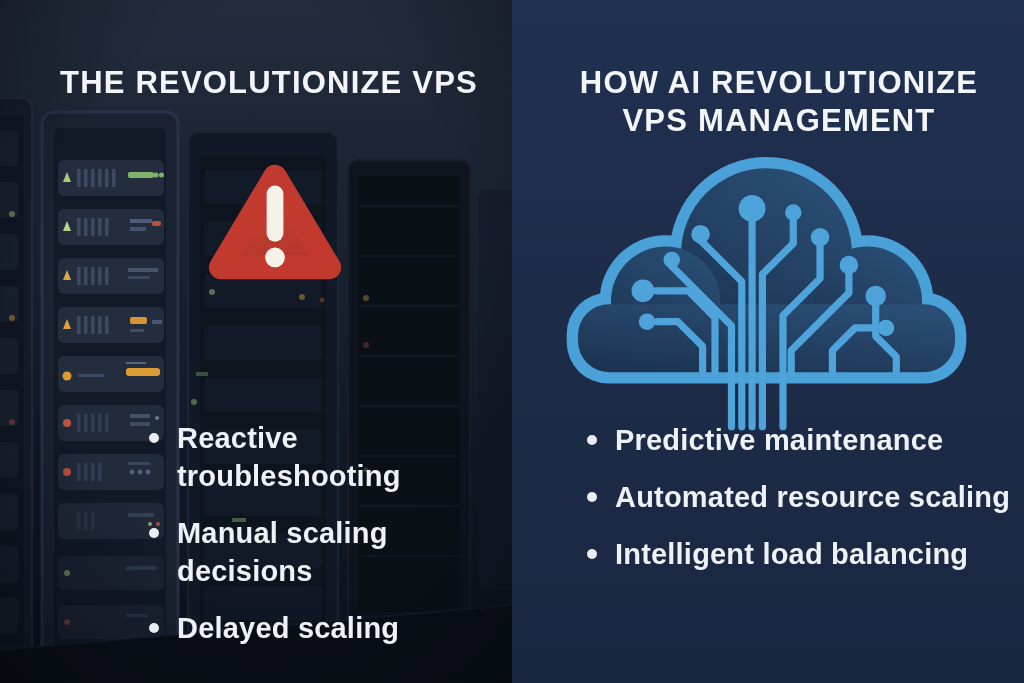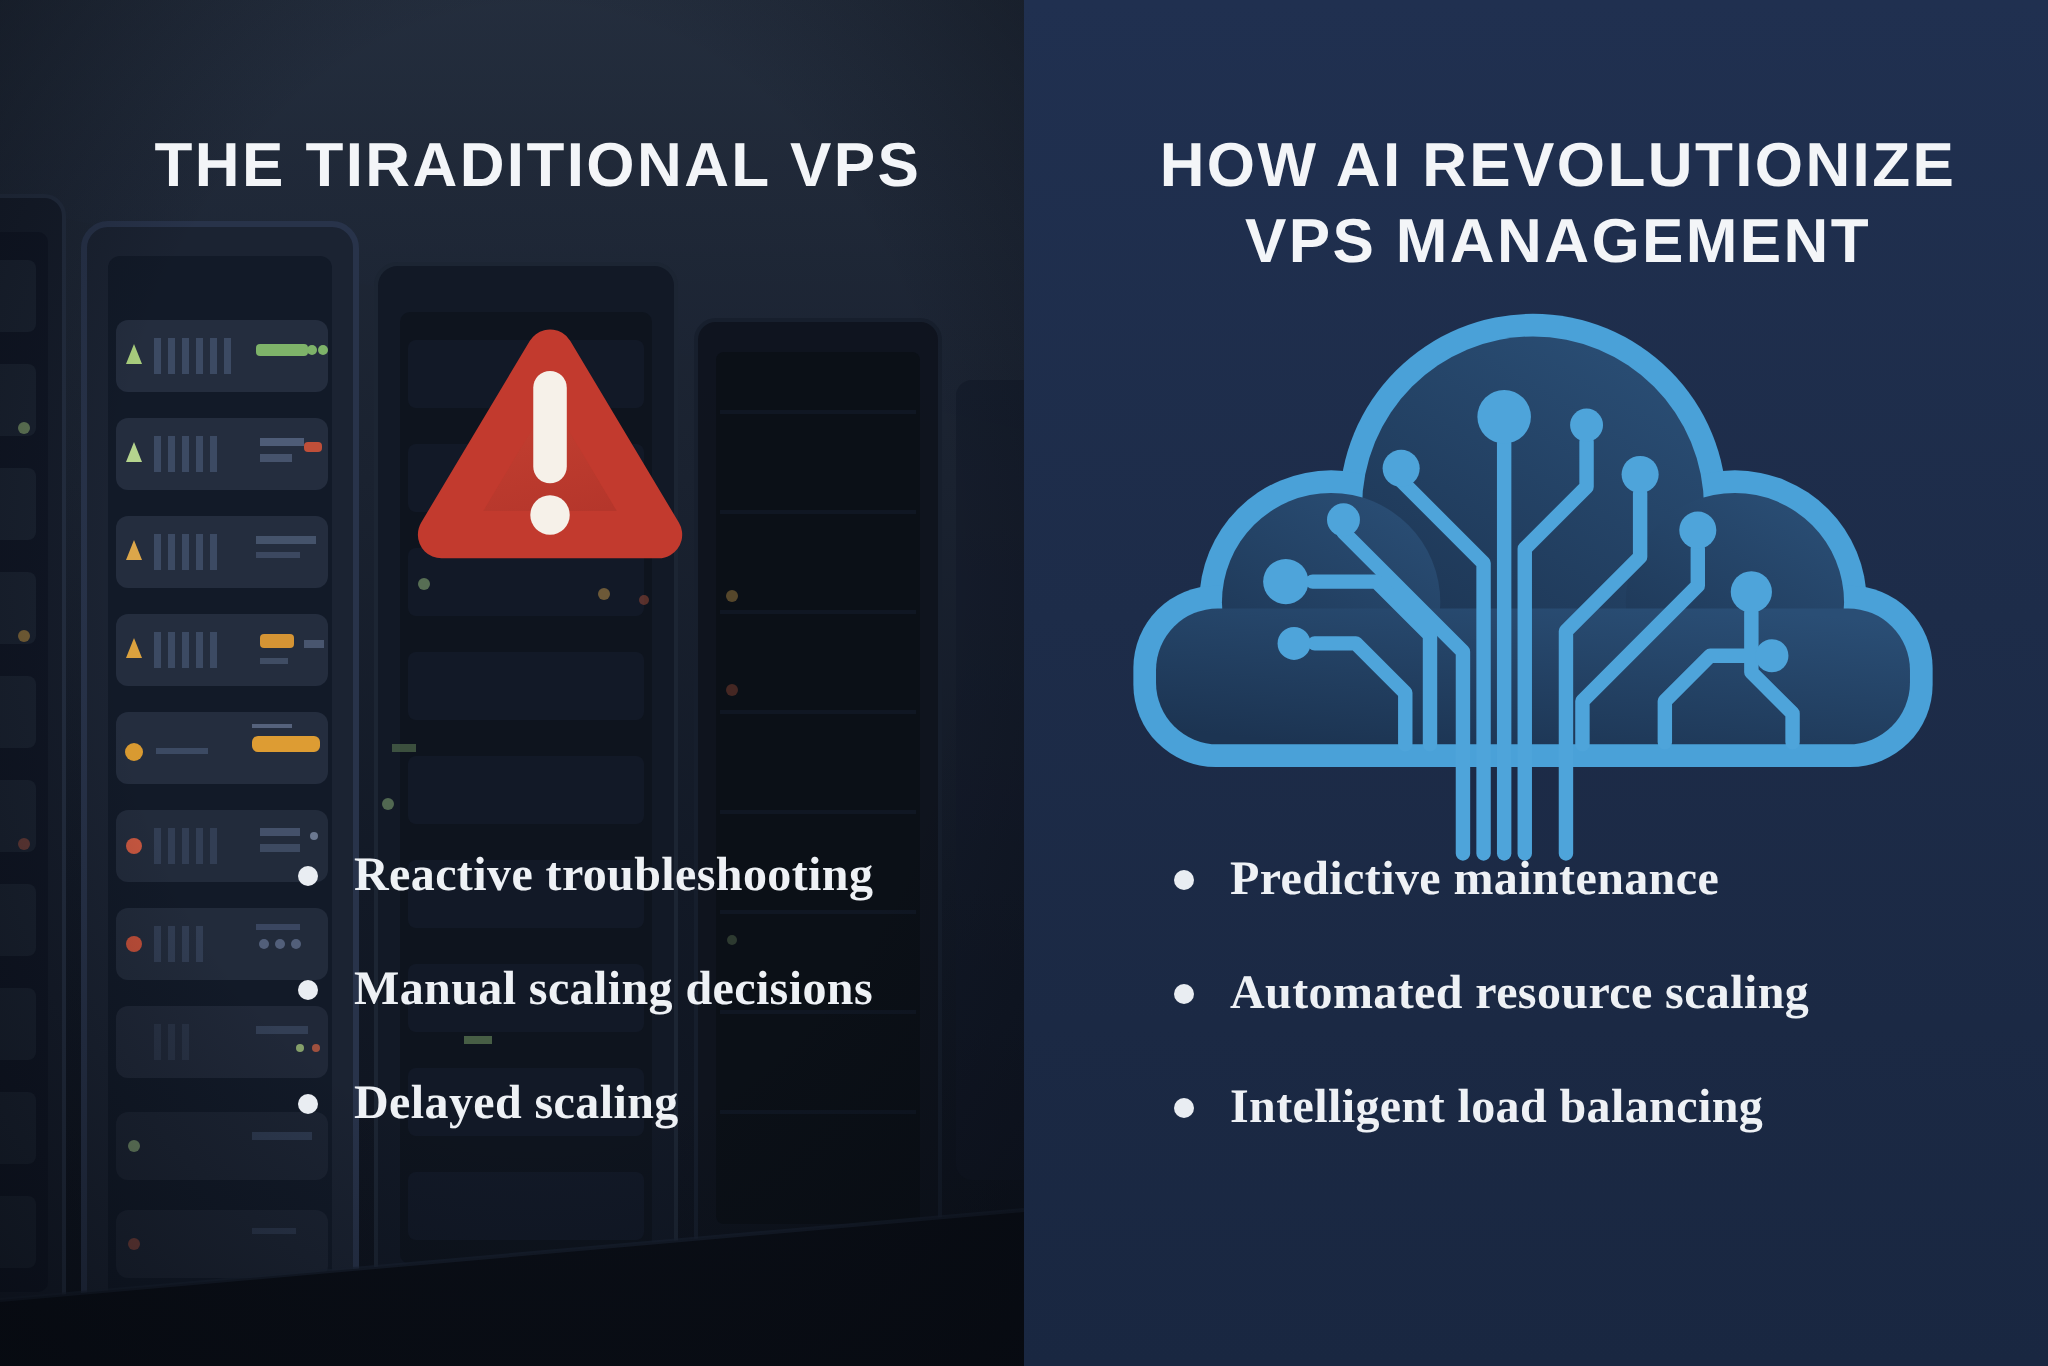--- a/index.html
+++ b/index.html
@@ -19,22 +19,22 @@
     color:#f3f5f8;z-index:5;
   }
   .panel.left  .title{left:13px;}
   .panel.right .title{left:11px;}
   .warning-wrap{position:absolute;left:197px;top:147px;width:158px;height:144px;z-index:4;}
   .cloud-wrap{position:absolute;left:38px;top:126px;width:433px;height:309px;z-index:3;}
   ul.bullets{
     list-style:none;margin:0;padding:0;position:absolute;z-index:5;
   }
   ul.bullets li{
-    position:relative;font-size:24px;line-height:38px;font-weight:600;
-    color:#eef1f5;margin-bottom:19px;letter-spacing:0.2px;font-family:Liberation Serif, serif;
+    position:relative;font-size:29px;line-height:38px;font-weight:600;
+    color:#eef1f5;margin-bottom:19px;letter-spacing:0.2px;
   }
   ul.bullets li::before{
     content:"";position:absolute;left:-28px;top:14px;width:10px;height:10px;border-radius:50%;
     background:#e9edf2;
   }
   .left-bullets{left:177px;top:419px;width:300px;}
   .right-bullets{left:103px;top:421px;width:420px;}
   .right-bullets li::before{background:#58a4d9;width:11px;height:11px;left:-29px;}
 </style>
 </head>
@@ -230,21 +230,21 @@
 
       <rect x="478" y="190" width="50" height="400" rx="8" fill="#121928" opacity="0.6"></rect>
 
       <polygon points="0,650 512,605 512,683 0,683" fill="#0a0e16"></polygon>
       <line x1="0" y1="650" x2="512" y2="605" stroke="#1b2434" stroke-width="2" opacity="0.6"></line>
 
       <rect x="0" y="0" width="512" height="683" fill="url(#vig)"></rect>
     </svg>
 
     <h2 class="title">
-      <span style="display:block">THE TIRADITIONAL VPS</span>
+      <span style="display:block">THE REVOLUTIONIZE VPS</span>
     </h2>
 
     <div class="warning-wrap">
       <svg viewBox="0 0 160 146" width="158" height="144" aria-hidden="true">
         <defs>
           <linearGradient id="triG" x1="0" y1="0" x2="0.3" y2="1">
             <stop offset="0" stop-color="#cb4434"></stop>
               <stop offset="1" stop-color="#b5362b"></stop>
           </linearGradient>
         </defs>

